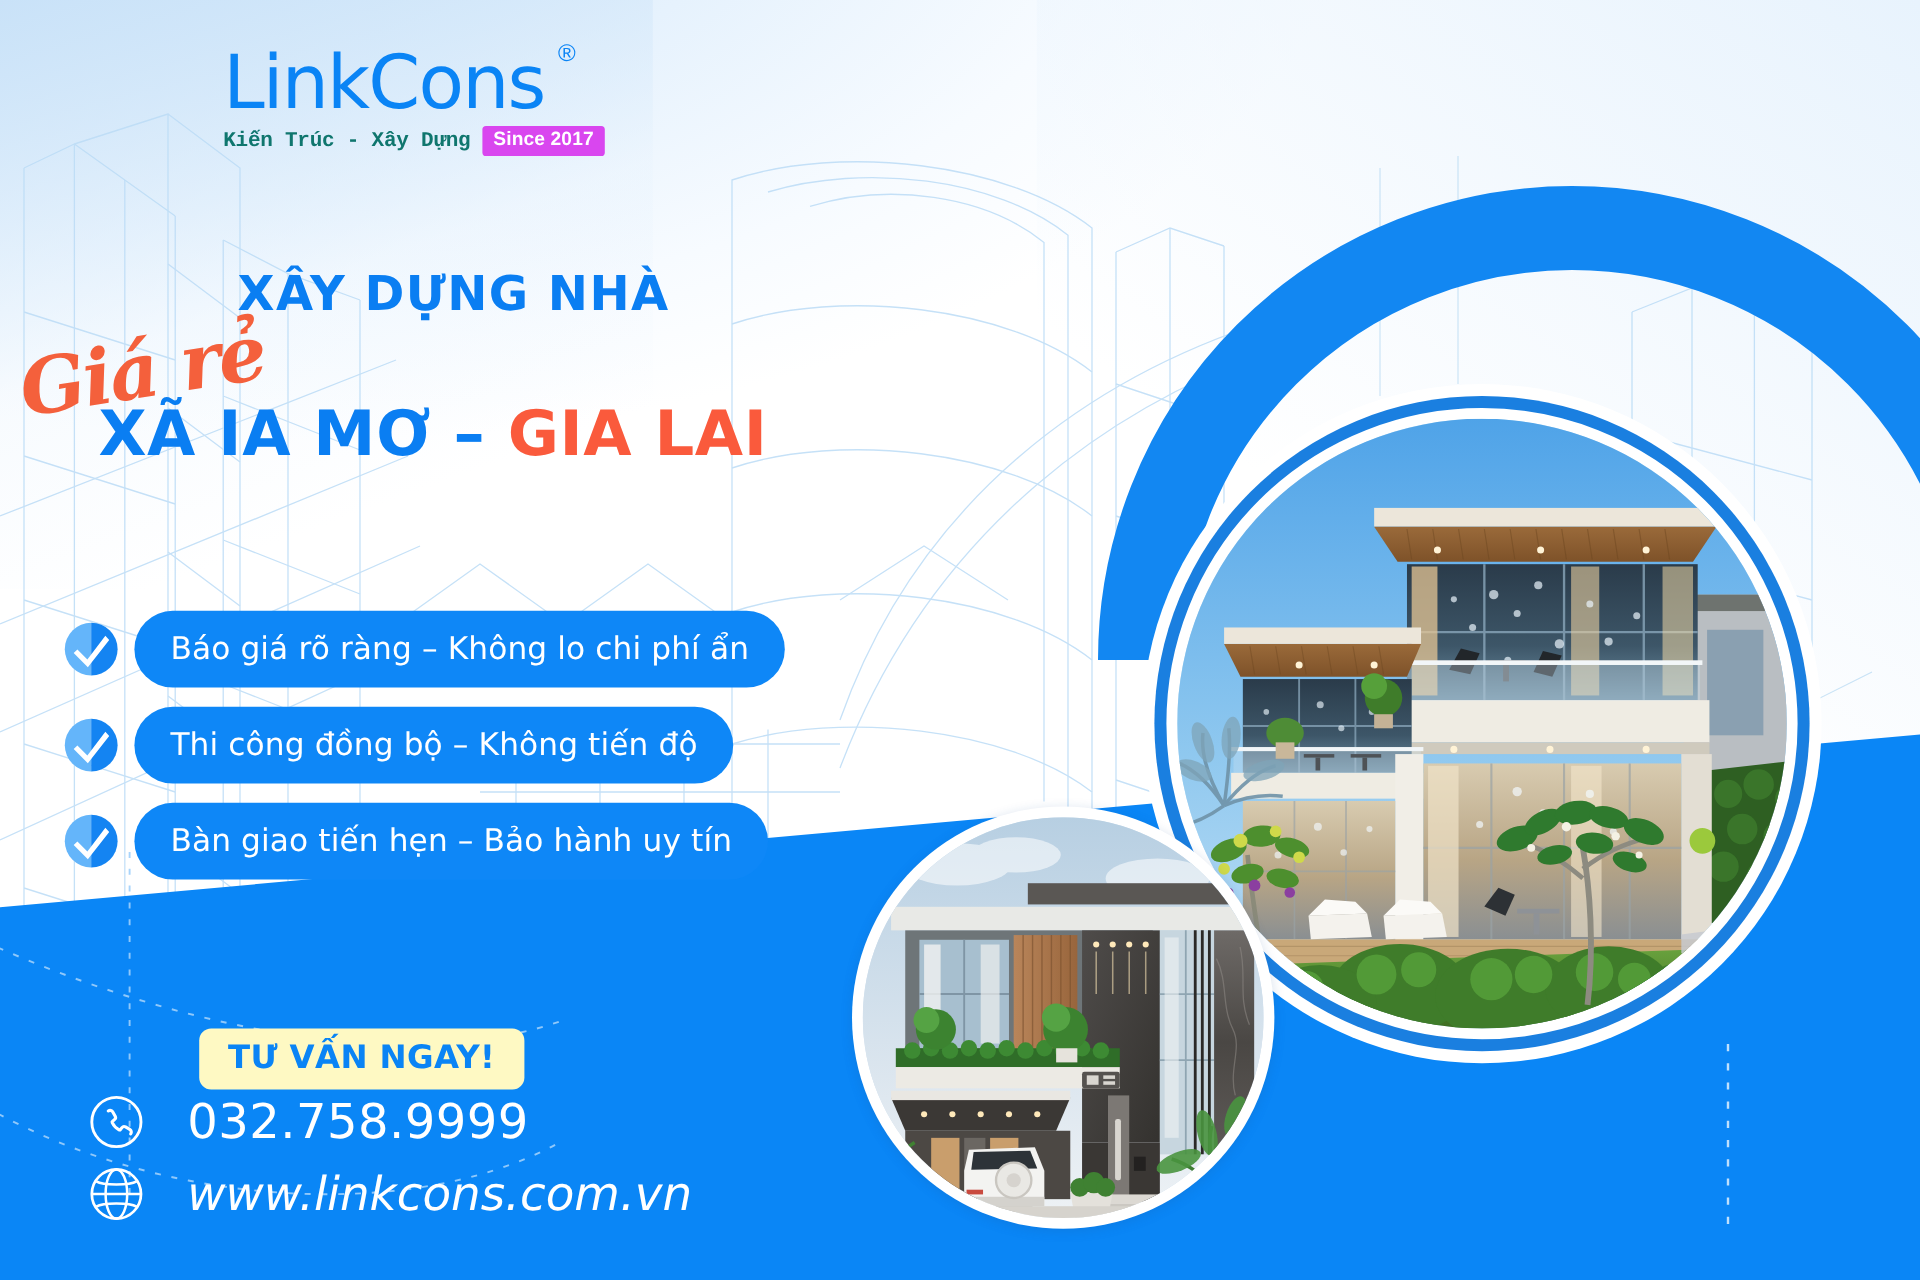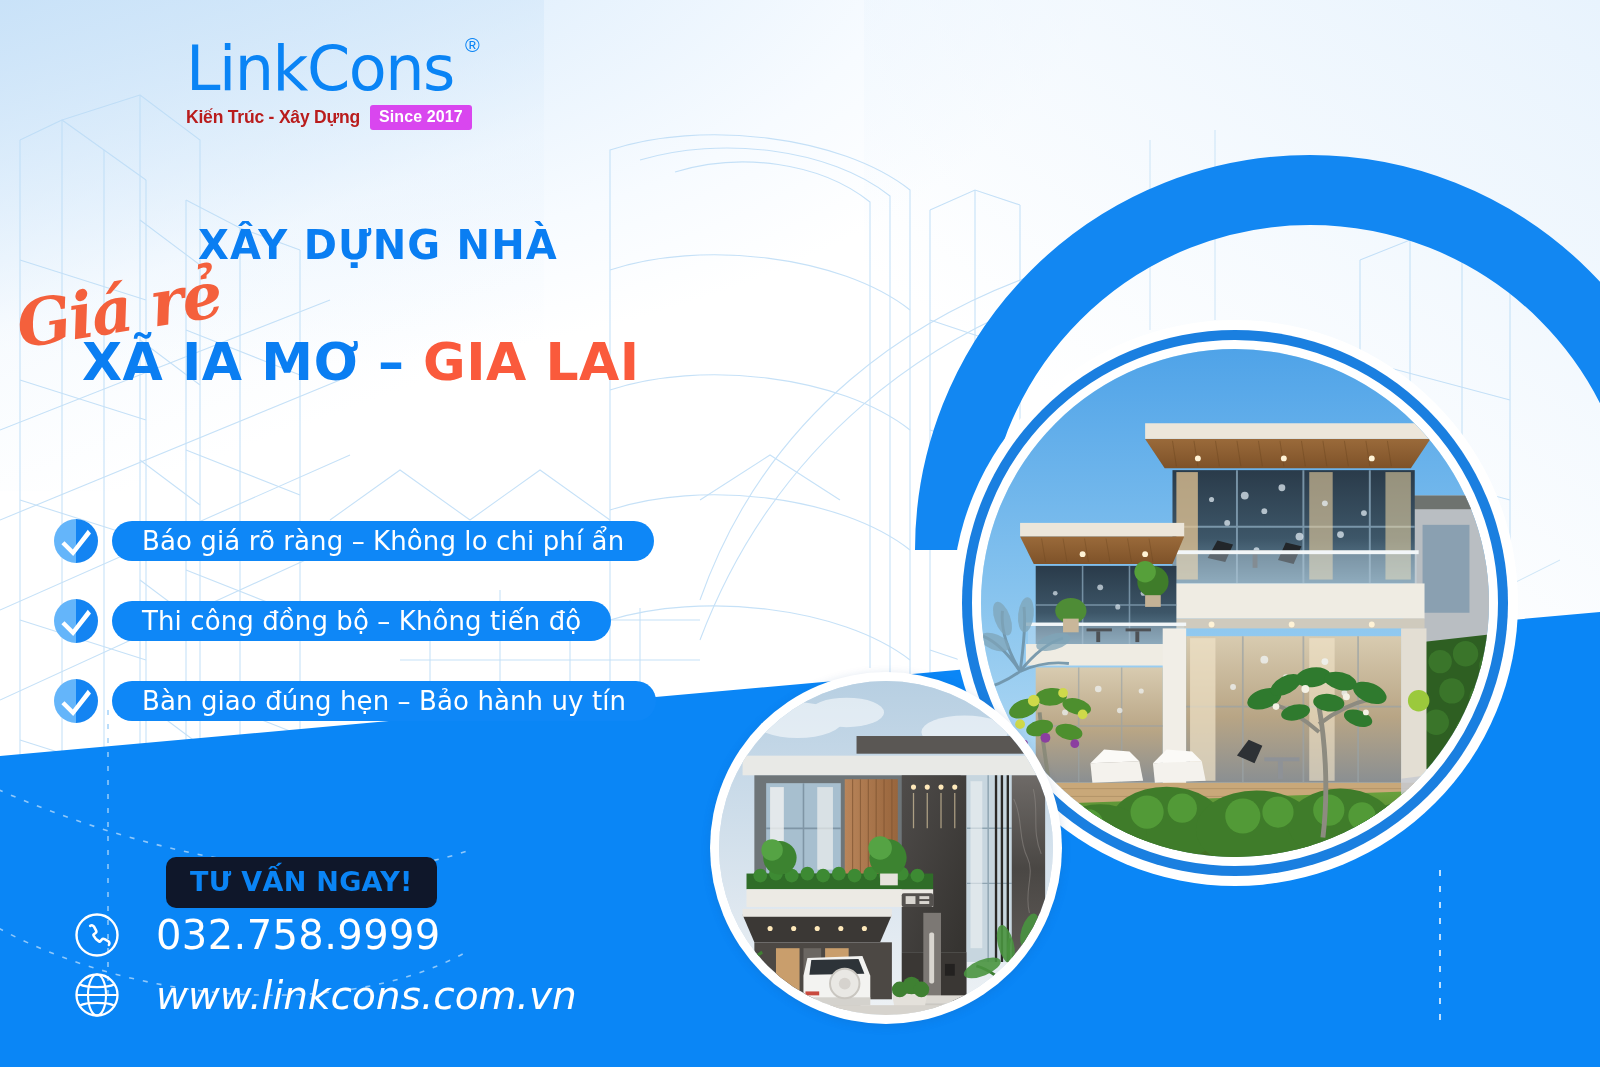--- a/index.html
+++ b/index.html
@@ -116,22 +116,22 @@
   }
   .logo-reg{
     position:absolute; top:-4px; right:-26px;
     font-size:20px; color:#0a84f5; font-weight:400;
   }
   .logo-sub{
     display:flex; align-items:center; gap:10px;
     margin-top:5px;
   }
   .logo-tag{
-    font-family:Liberation Sans, sans-serif;
-    font-size:17.5px; font-weight:700; color:#b91c1c;
+    font-family:Liberation Mono, monospace;
+    font-size:17.5px; font-weight:700; color:#0f766e;
     letter-spacing:-0.2px; white-space:nowrap;
   }
   .logo-since{
     background:#d946ef; color:#ffffff;
     font-size:16px; font-weight:700;
     padding:3px 9px 4px 9px;
     border-radius:3px;
     letter-spacing:.1px;
     white-space:nowrap;
   }
@@ -170,35 +170,35 @@
   .feature-row{
     display:flex; align-items:center;
     margin-bottom:22px;
     height:58px;
   }
   .check-icon{ width:48px; height:48px; flex:0 0 48px; margin-right:12px; }
   .check-icon svg{ display:block; width:48px; height:48px; }
   .pill{
     background:#0e87f7;
     border-radius:32px;
-    height:40px;
+    height:64px;
     display:flex; align-items:center;
     padding:0 30px;
     color:#ffffff;
     font-family:"DejaVu Sans", sans-serif;
     font-size:26px;
     font-weight:400;
     letter-spacing:.1px;
     white-space:nowrap;
   }
 
   
   .cta-pill{
     position:absolute; left:166px; top:857px; z-index:30;
-    background:#0f172a;
+    background:#fef9c3;
     border-radius:10px;
     padding:9px 24px 11px 24px;
     color:#0a84f5;
     font-family:"DejaVu Sans", sans-serif;
     font-weight:700;
     font-size:27px;
     letter-spacing:.3px;
     white-space:nowrap;
   }
   .contact-list{
@@ -803,21 +803,21 @@
     </div>
 
     <div class="feature-row">
       <span class="check-icon">
         <svg viewBox="0 0 48 48">
           <path d="M24 2 a22 22 0 0 0 0 44 Z" fill="#64b5fa"></path>
           <path d="M24 2 a22 22 0 0 1 0 44 Z" fill="#1484f2"></path>
           <path d="M12.5 24.2 L20.8 32.6 L35.8 12.8 L39 16.4 L21.2 39 L9.4 27.2 Z" fill="#ffffff"></path>
         </svg>
       </span>
-      <span class="pill">Bàn giao đúng hẹn – Bảo hành uy tín</span>
+      <span class="pill">Bàn giao tiến hẹn – Bảo hành uy tín</span>
     </div>
 
   </div>
 
   <div class="cta-pill">TƯ VẤN NGAY!</div>
 
   <div class="contact-list">
 
     <div class="contact-row">
       <span class="contact-icon">

